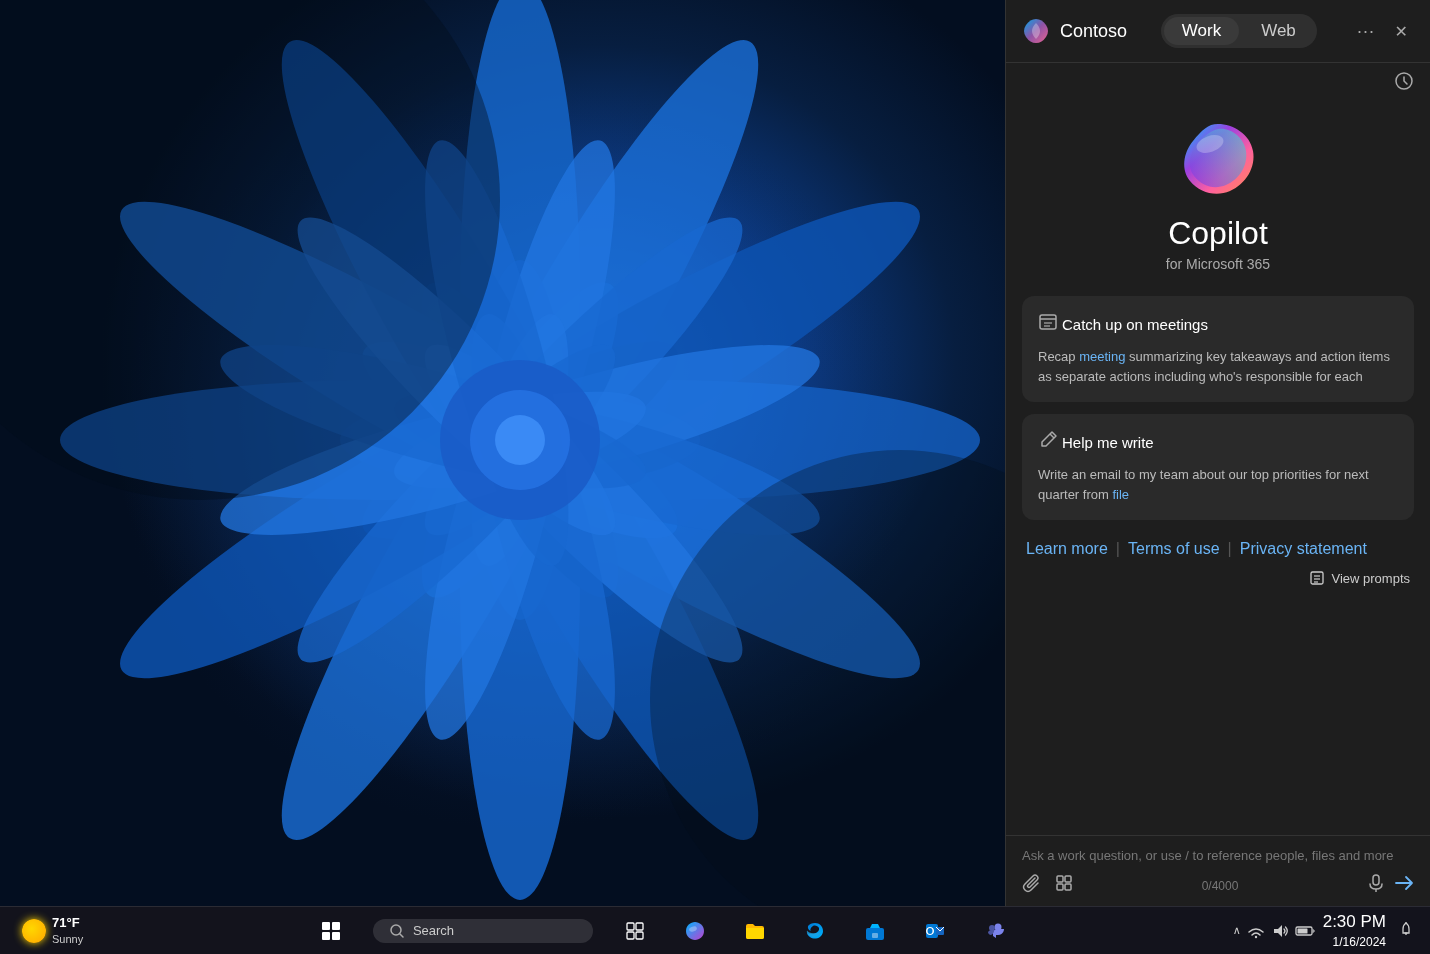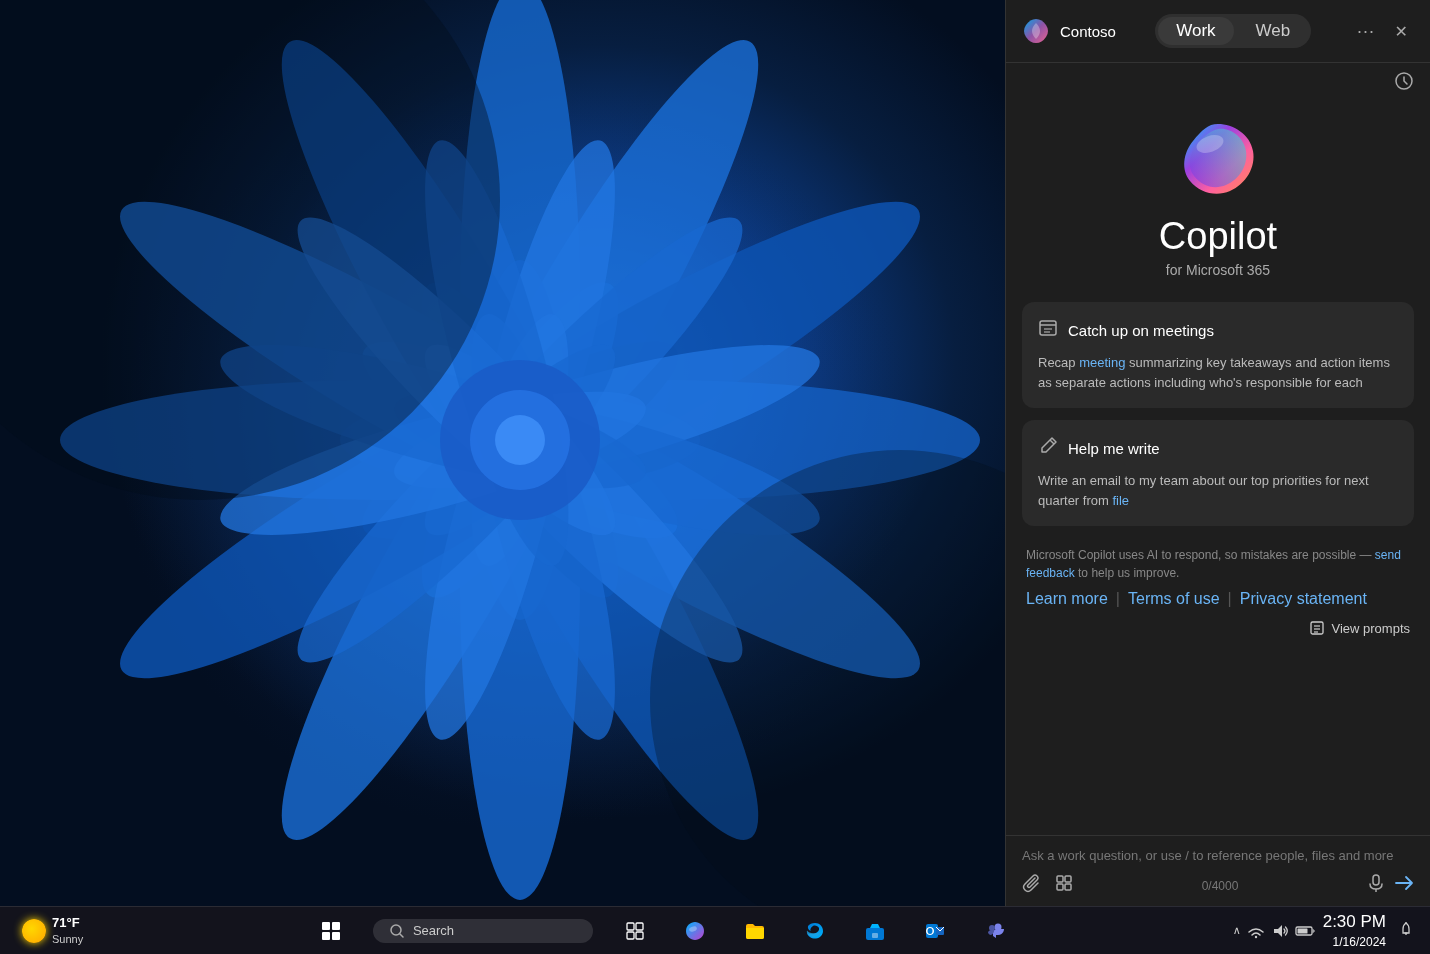--- a/index.html
+++ b/index.html
@@ -162,21 +162,21 @@
       gap: 10px;
     }
 
     #copilot-logo-small {
       width: 28px;
       height: 28px;
     }
 
     #org-name {
       color: #fff;
-      font-size: 15px;
+      font-size: 18px;
       font-weight: 500;
     }
 
     #panel-tabs {
       display: flex;
       gap: 4px;
       background: rgba(255,255,255,0.08);
       border-radius: 20px;
       padding: 3px;
     }
@@ -249,21 +249,21 @@
 
     
     #copilot-logo-large {
       width: 80px;
       height: 80px;
       margin-bottom: 16px;
     }
 
     #copilot-title {
       color: #fff;
-      font-size: 38px;
+      font-size: 32px;
       font-weight: 300;
       margin-bottom: 4px;
     }
 
     #copilot-subtitle {
       color: #aaa;
       font-size: 14px;
       margin-bottom: 24px;
     }
 
@@ -273,21 +273,21 @@
       background: #2a2a2a;
       border-radius: 12px;
       padding: 16px;
       margin-bottom: 12px;
       cursor: pointer;
     }
 
     .card-header {
       display: flex;
       align-items: center;
-      gap: 10px;
+      gap: 4px;
       margin-bottom: 10px;
     }
 
     .card-icon {
       font-size: 18px;
       color: #aaa;
     }
 
     .card-title {
       color: #fff;
@@ -571,23 +571,20 @@
           </svg>
         </span>
         <span class="card-title">Help me write</span>
       </div>
       <div class="card-body">
         <span>Write an email to my team about our top priorities for next quarter from </span><a class="highlight">file</a><span></span>
       </div>
     </div>
 
     <div id="disclaimer">
-      <p id="disclaimer-text">
-        <span>Microsoft Copilot uses AI to respond, so mistakes are possible — </span><a class="link">send feedback</a><span> to help us improve.</span>
-      </p>
       <div id="disclaimer-links">
         <a class="disc-link">Learn more</a>
         <span class="disc-sep">|</span>
         <a class="disc-link">Terms of use</a>
         <span class="disc-sep">|</span>
         <a class="disc-link">Privacy statement</a>
       </div>
     </div>
 
     <div id="view-prompts-row">

